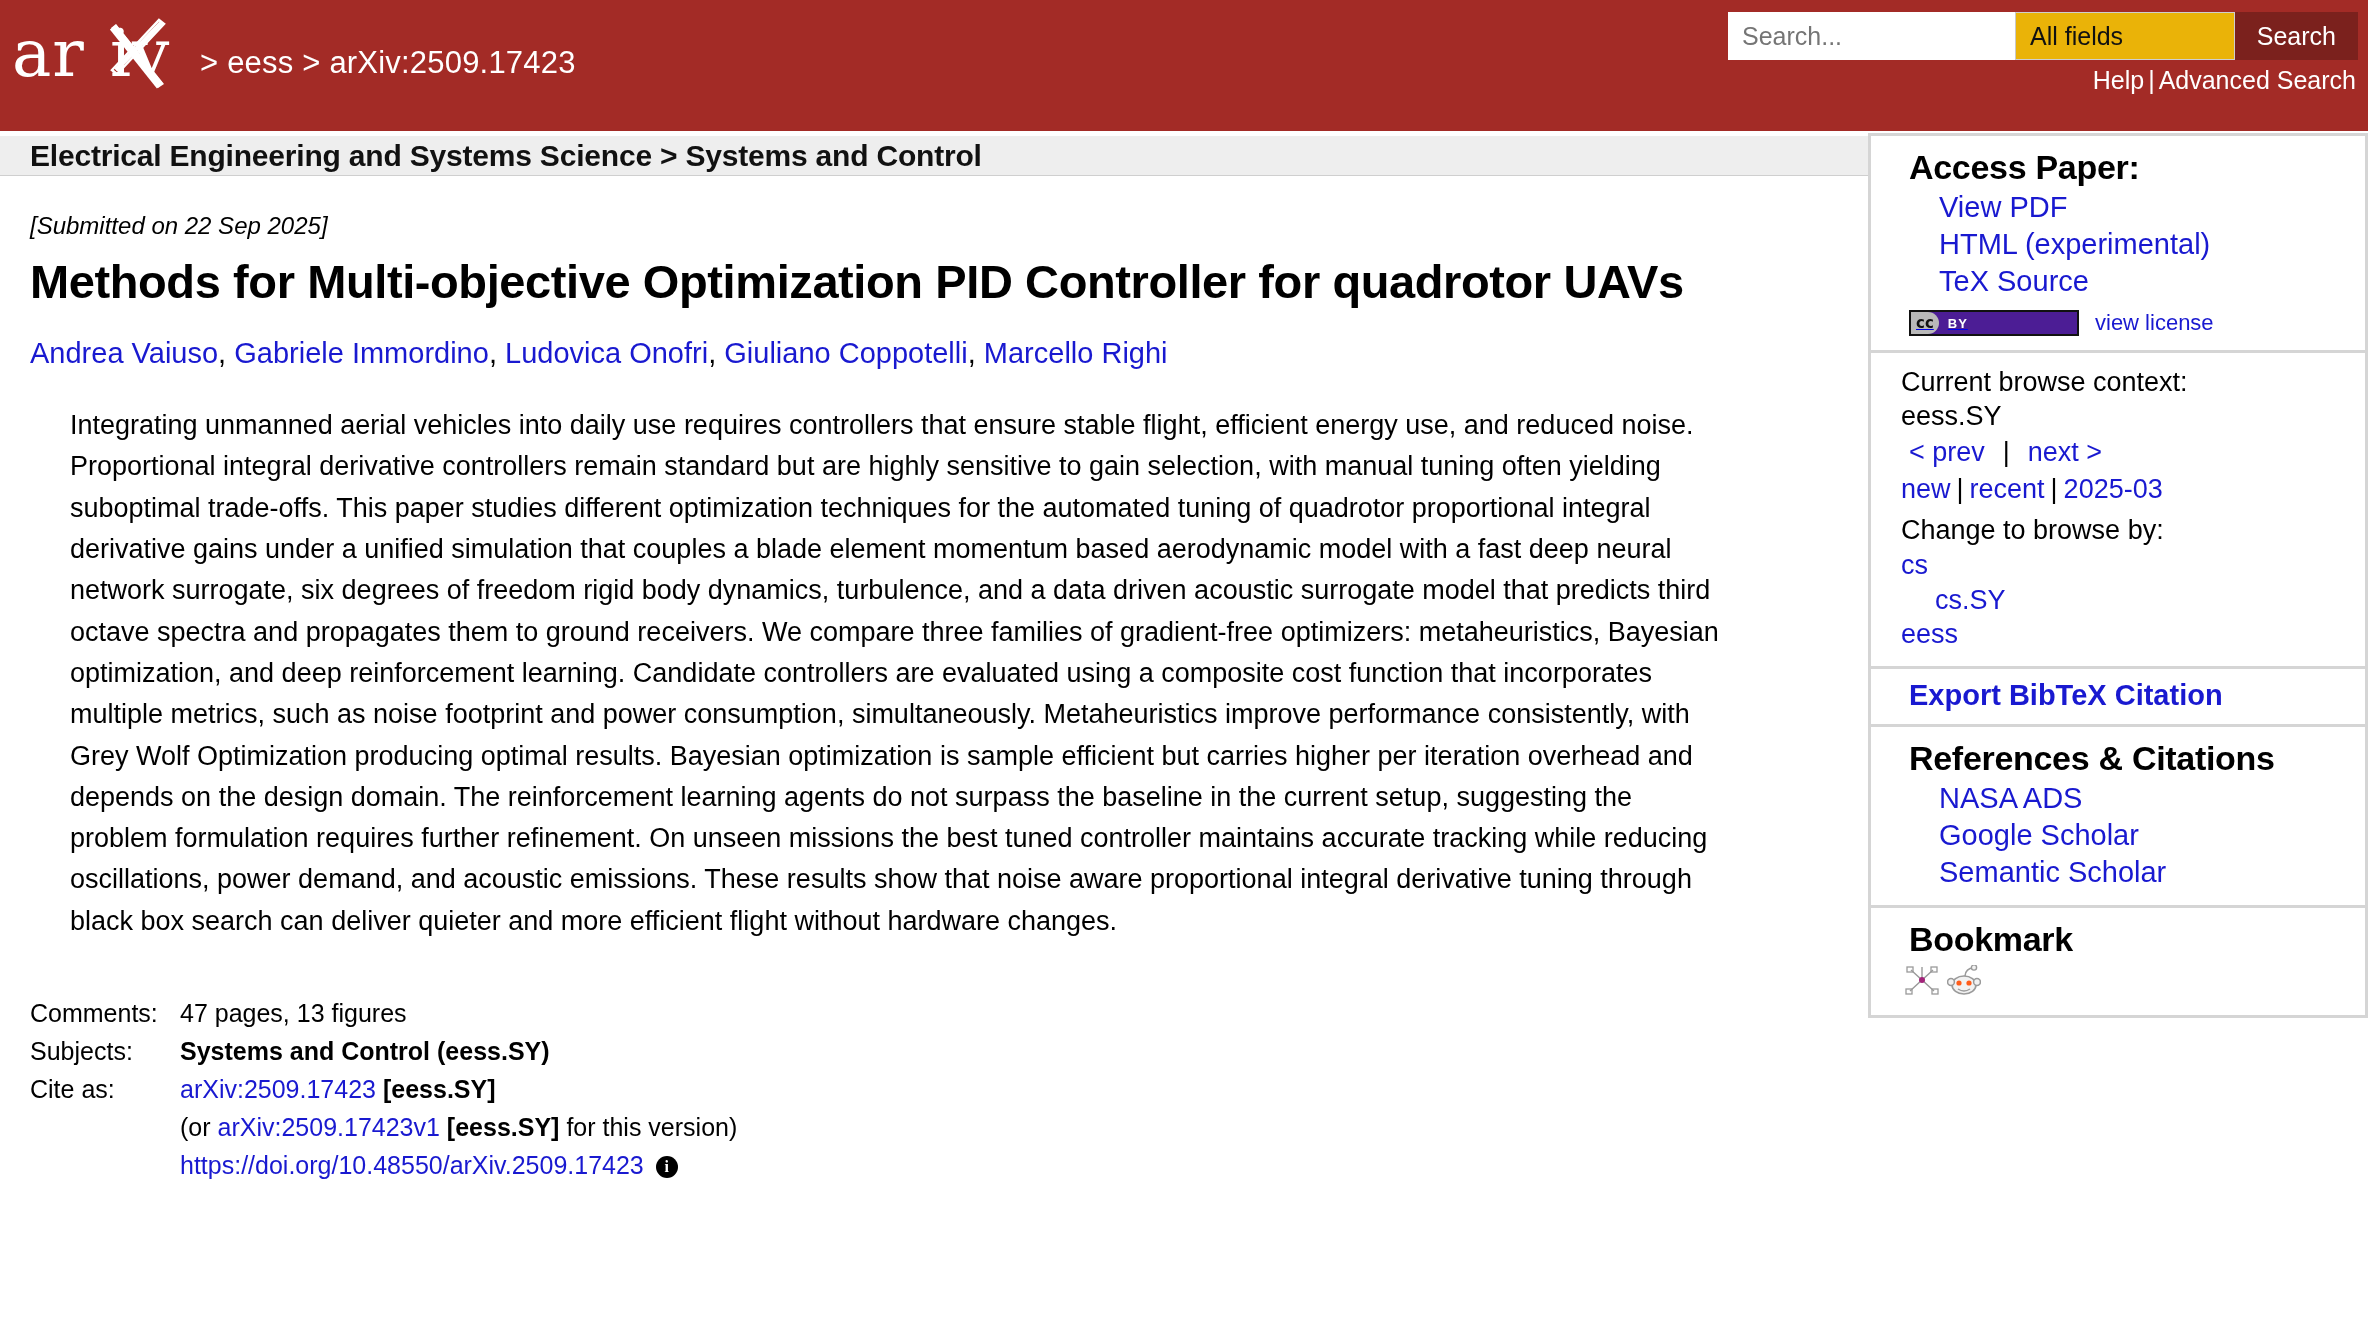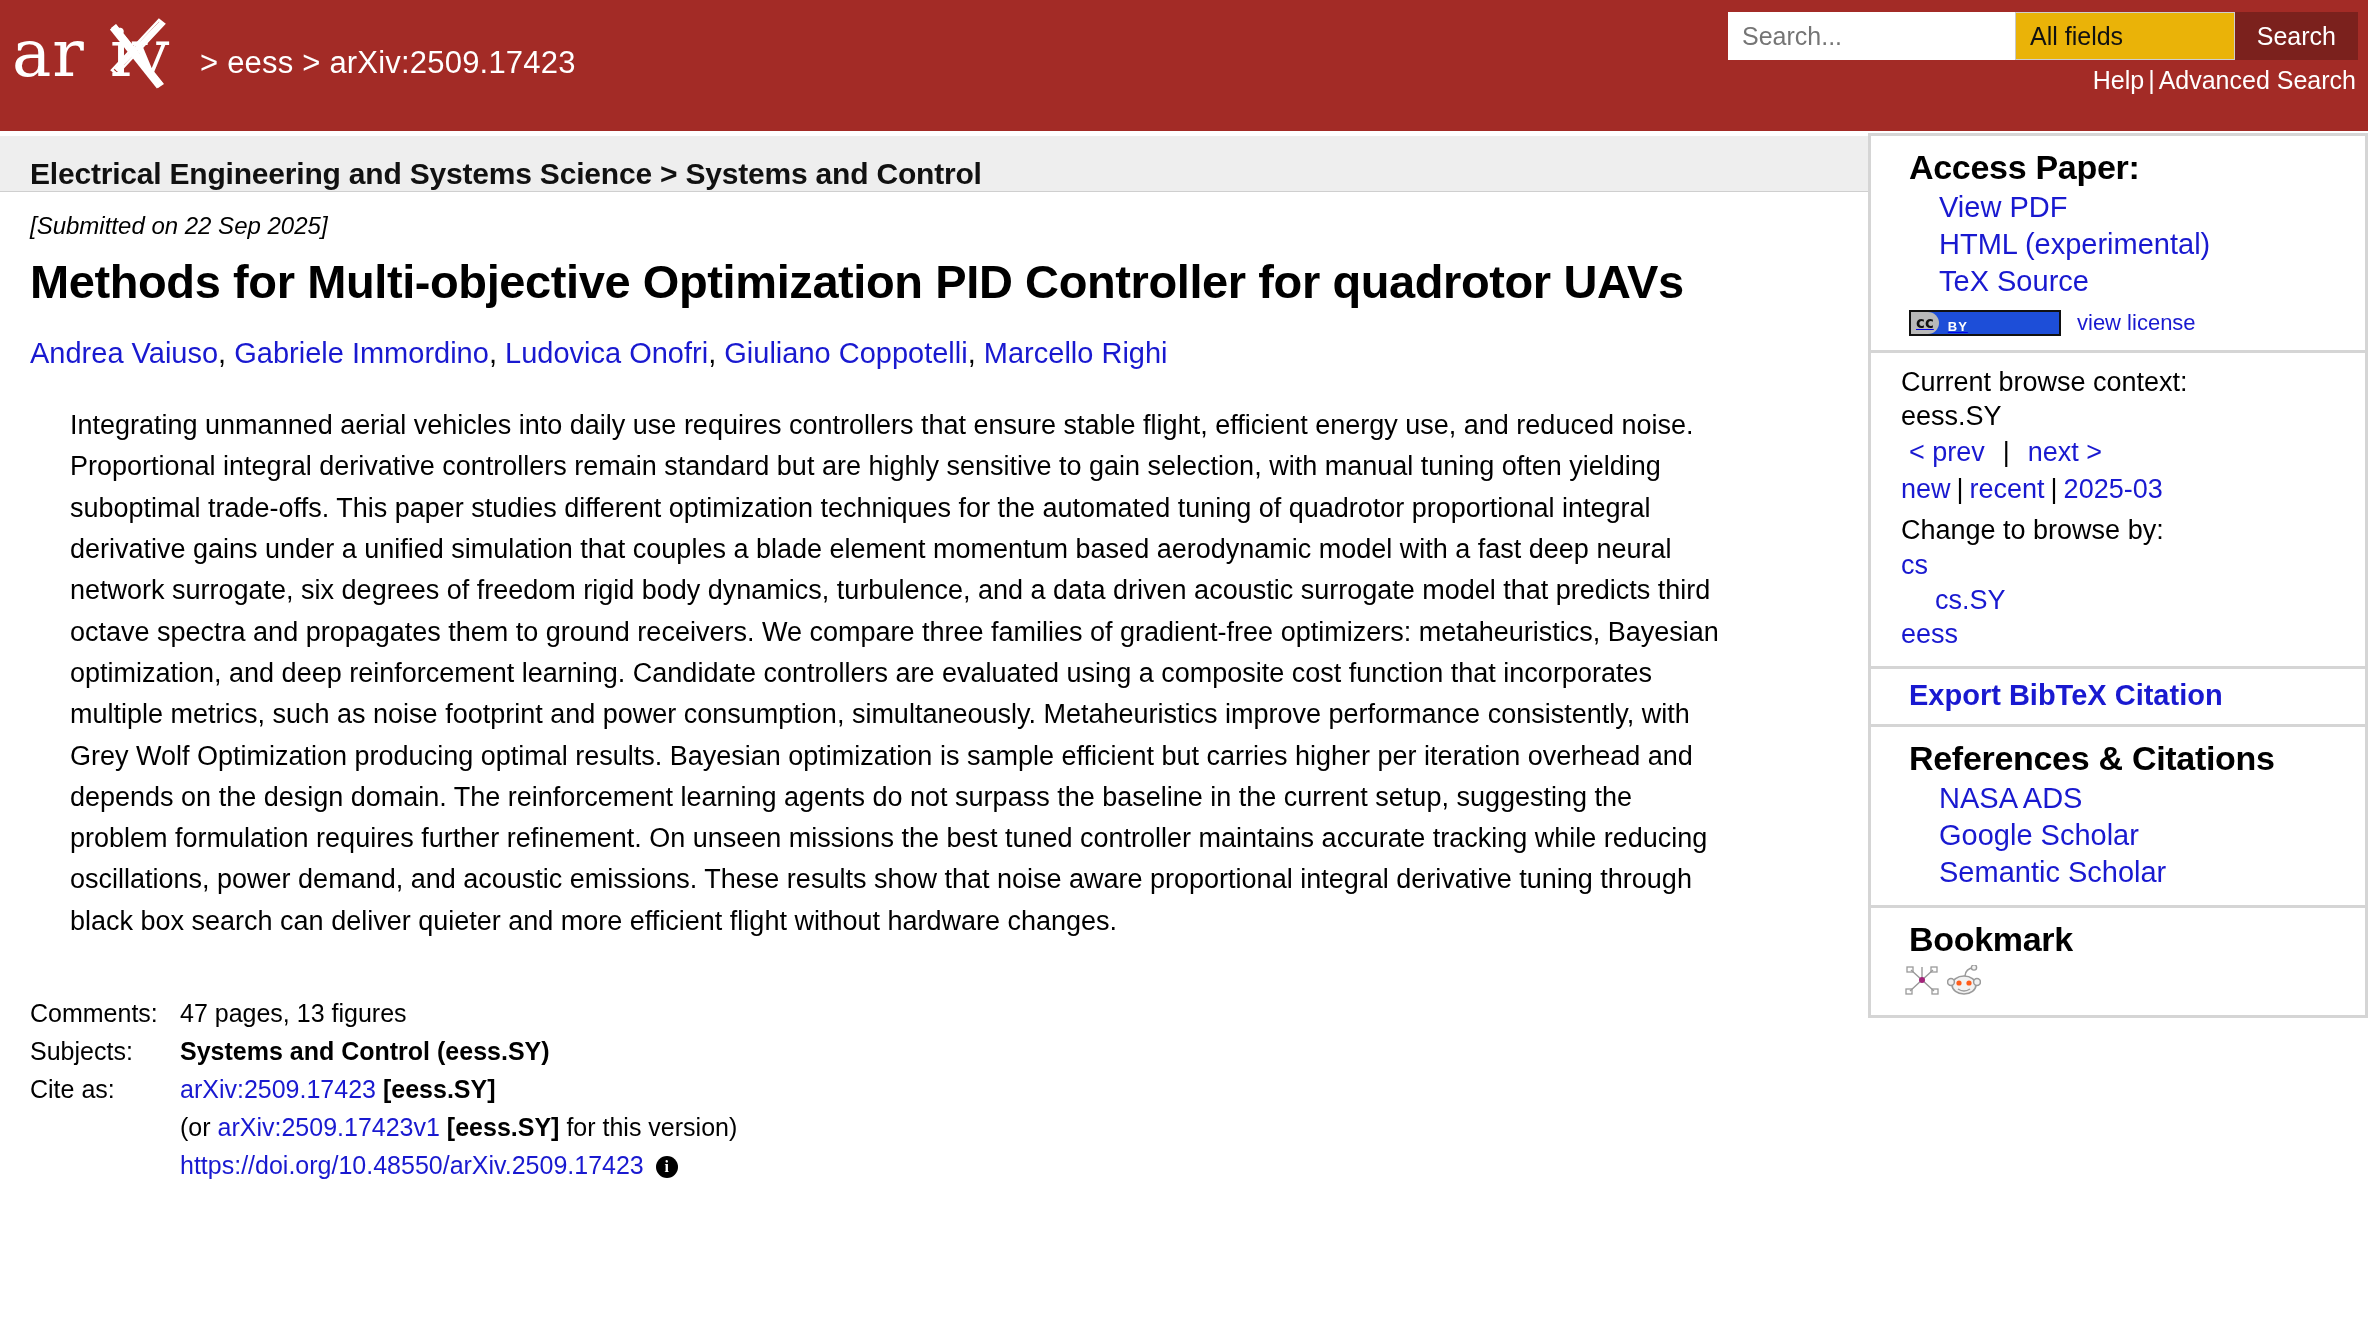--- a/index.html
+++ b/index.html
@@ -101,25 +101,25 @@
     white-space: nowrap;
   }
   .header-links a { color: #ffffff; text-decoration: none; }
   .pipe { padding: 0 4px; }
 
   
   .subject-bar {
     position: absolute;
     left: 0; top: 136px;
     width: 1868px;
-    height: 56px;
+    height: 40px;
     background: #eeeeee;
     border-bottom: 1px solid #cfcfcf;
     display: flex;
-    align-items: flex-end;
+    align-items: center;
   }
   .subject-bar h1 {
     margin: 0;
     padding-left: 30px;
     font-size: 30px;
     font-weight: bold;
     color: #111111;
     letter-spacing: -0.2px;
   }
 
@@ -226,24 +226,24 @@
   .license-row {
     display: flex;
     align-items: center;
     padding-left: 38px;
     margin-top: 10px;
   }
   .cc-badge {
     display: inline-block;
     height: 26px;
     border: 2px solid #111;
-    background: #1d4ed8;
-    display: flex;
-    align-items: flex-end;
-    width: 152px;
+    background: #4c1d95;
+    display: flex;
+    align-items: center;
+    width: 170px;
     overflow: hidden;
   }
   .cc-circle {
     background: #b9b9b9;
     color: #111;
     font-size: 15px;
     font-weight: bold;
     font-family: "DejaVu Sans", sans-serif;
     padding: 0 5px;
     height: 100%;

